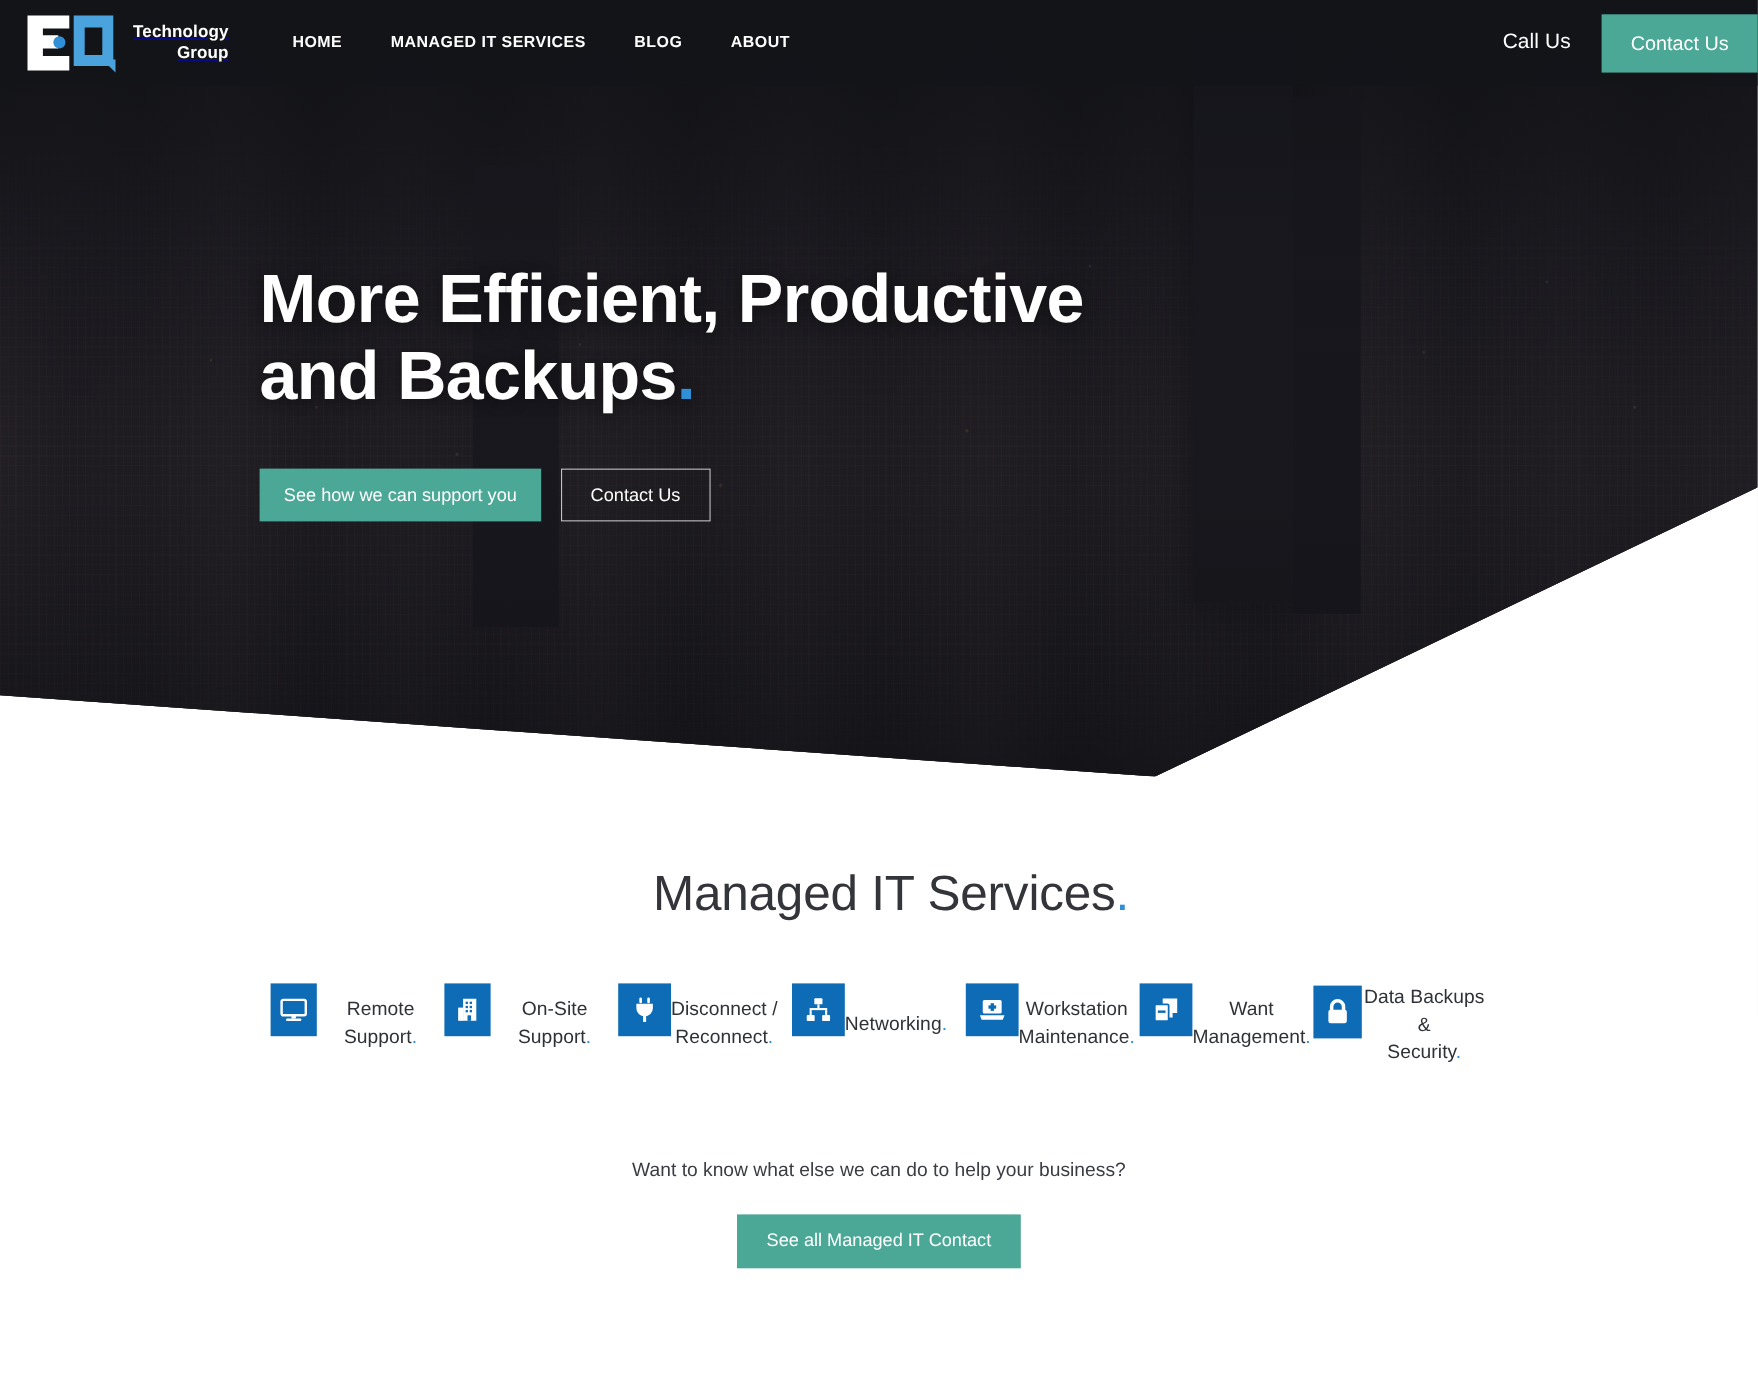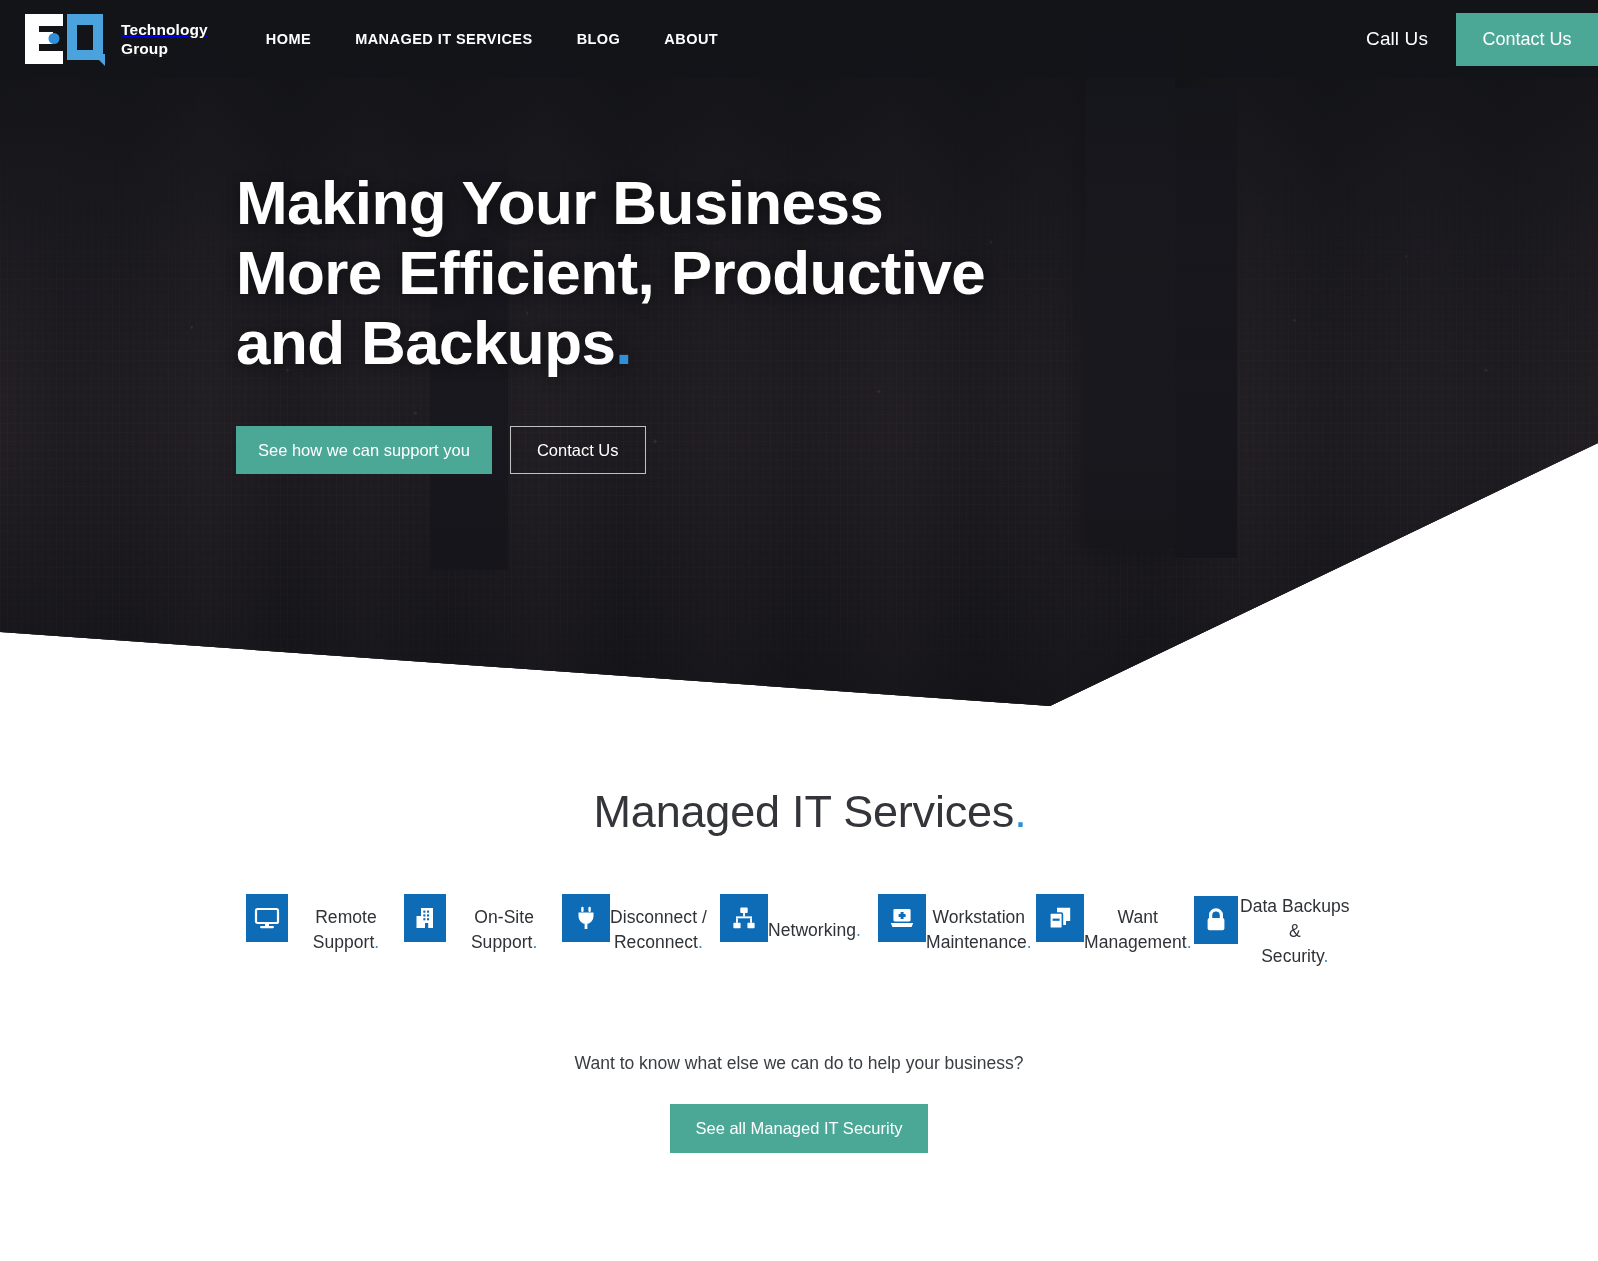--- a/index.html
+++ b/index.html
@@ -86,21 +86,21 @@
   }
 
   
   .topbar {
     position: absolute; top: 0; left: 0;
     width: 1598px; height: 78px;
     background: rgba(20,21,25,.92);
     z-index: 30;
     display: flex; align-items: center;
   }
-  .brand { display:flex; align-items:center; margin-left: 23px; }
+  .brand { display:flex; align-items:center; margin-left: 23px; text-align: right; }
   .logo-mark { position: relative; width: 86px; height: 58px; flex: 0 0 auto; }
   .brand-text {
     margin-left: 12px;
     color: #ffffff;
     font-size: 15.5px;
     font-weight: 700;
     line-height: 19px;
     letter-spacing: .1px;
   }
 
@@ -250,21 +250,21 @@
     </nav>
 
     <div class="topright">
       <a class="call-us" href="#">Call Us</a>
       <button class="contact-btn">Contact Us</button>
     </div>
   </div>
 
   <div class="hero-content">
     <h1 class="hero-title">
-      <span>Making Your Business</span><br>
+      <br>
       <span>More Efficient, Productive</span><br>
       <span>and Backups</span><span class="dot-blue">.</span>
     </h1>
     <div class="hero-btns">
       <button class="btn-solid">See how we can support you</button>
       <button class="btn-ghost">Contact Us</button>
     </div>
   </div>
 
   <div class="services">
@@ -378,18 +378,18 @@
         <span class="svc-label">
           <span>Data Backups &amp;</span><br>
           <span>Security</span><span class="dot-blue">.</span>
         </span>
       </div>
 
     </div>
 
     <p class="cta-q">Want to know what else we can do to help your business?</p>
     <div class="cta-wrap">
-      <button class="btn-cta">See all Managed IT Security</button>
+      <button class="btn-cta">See all Managed IT Contact</button>
     </div>
 
   </div>
 
 </div>
 
 </body></html>

